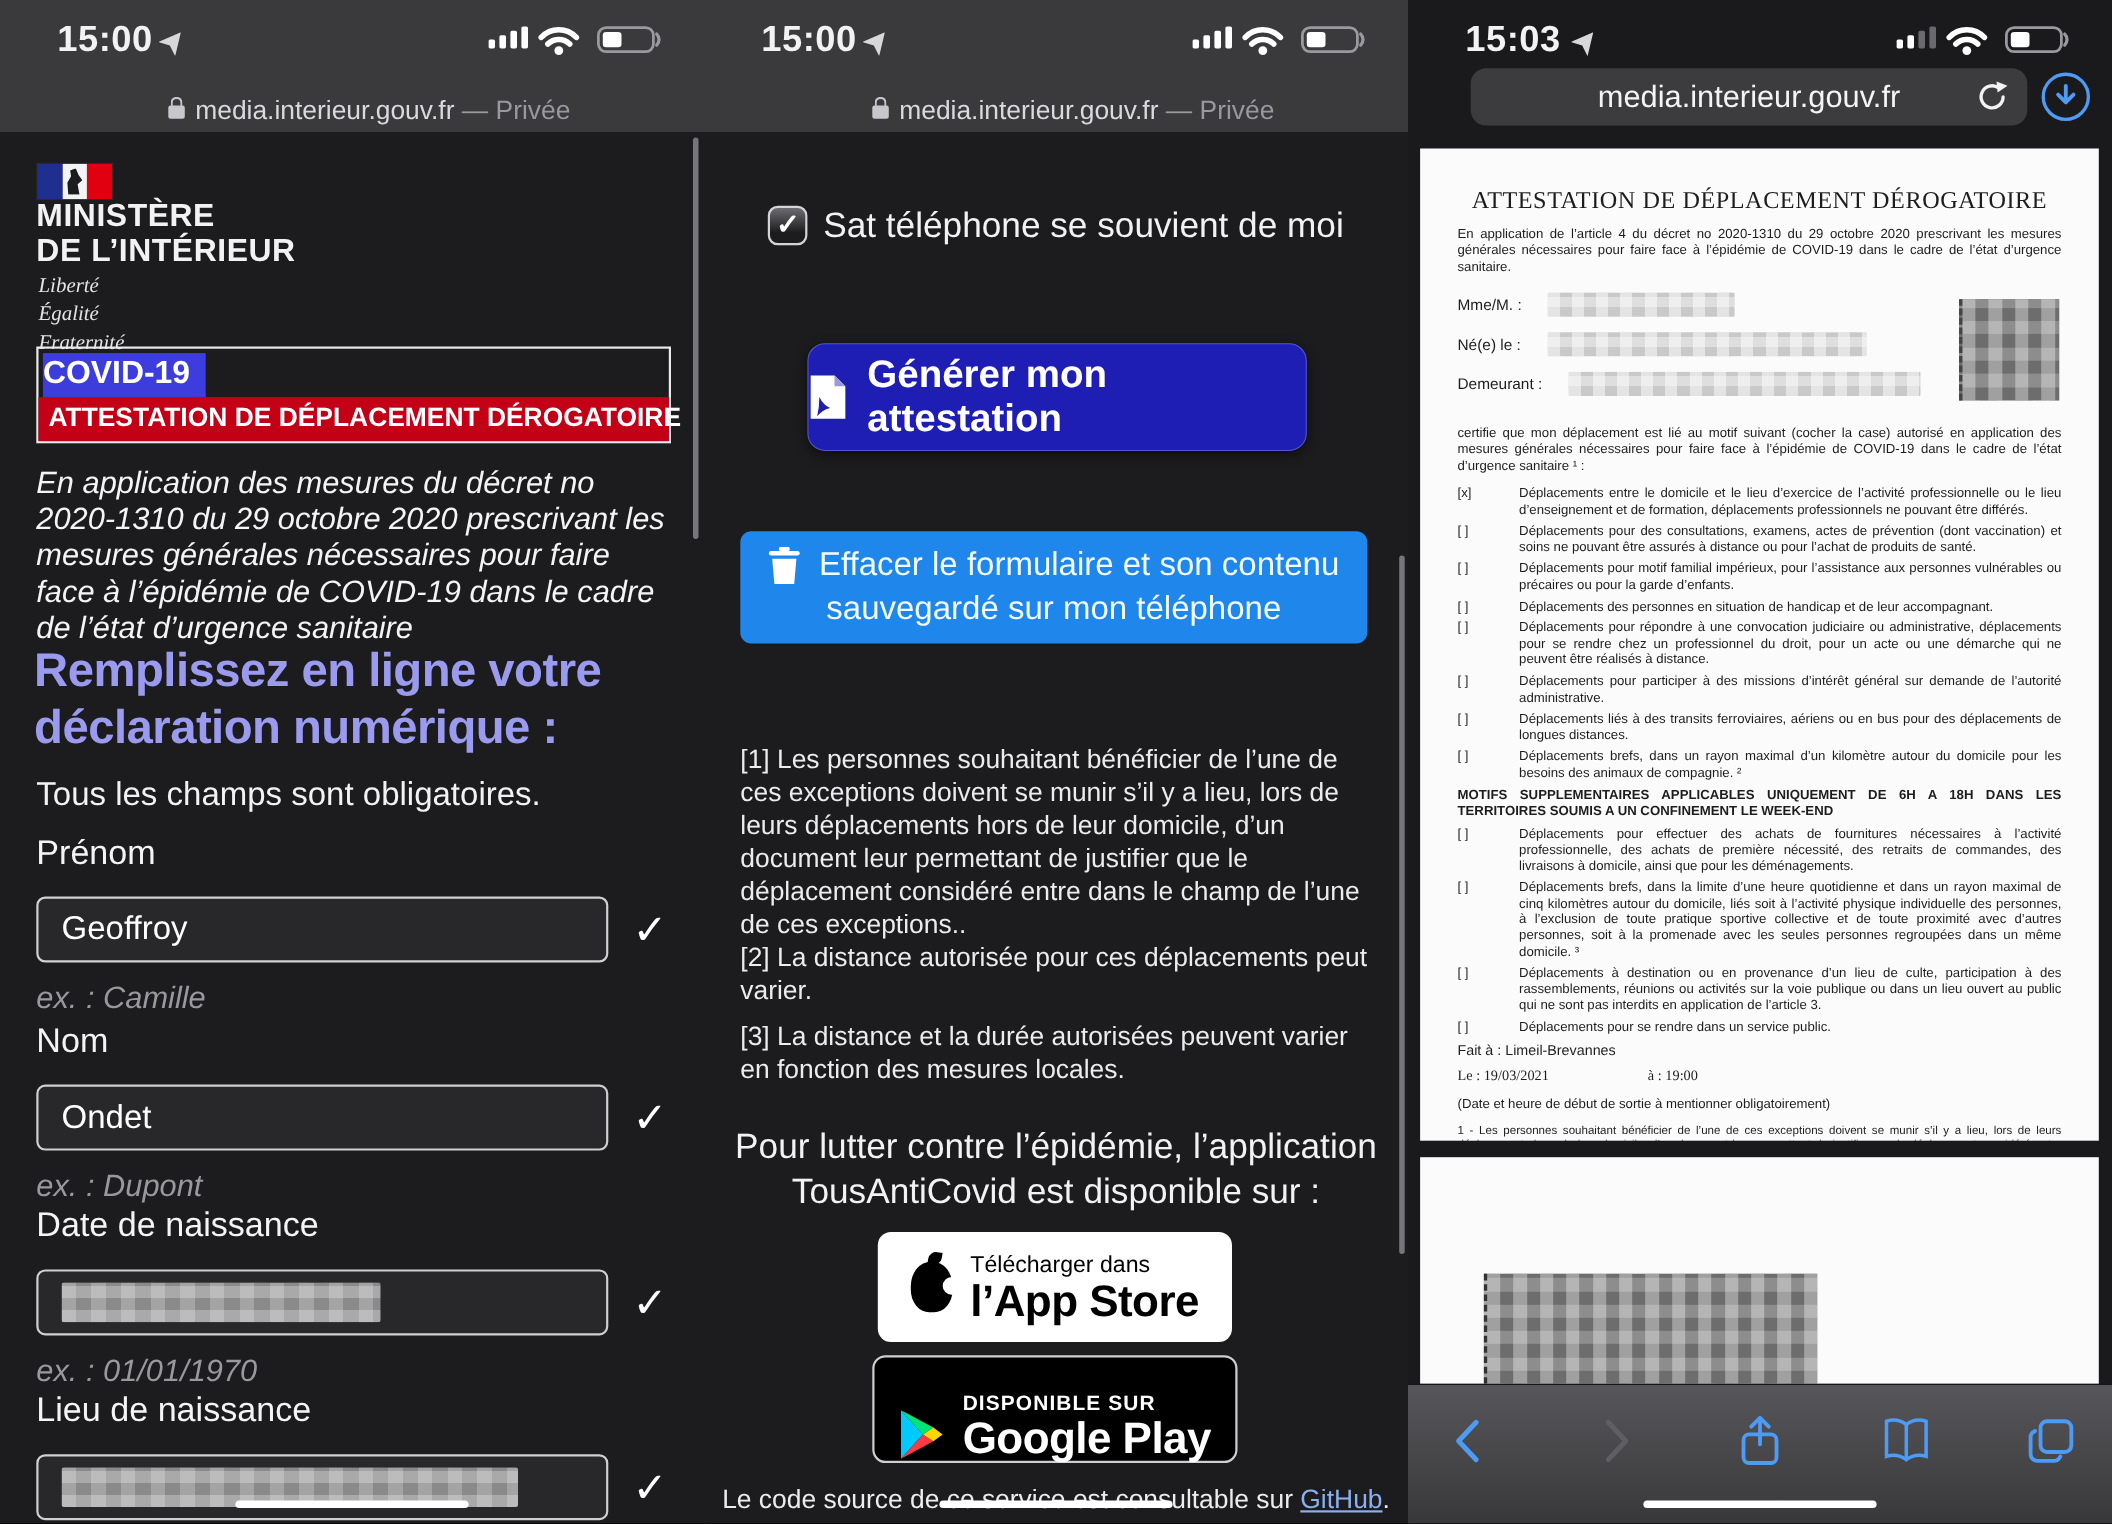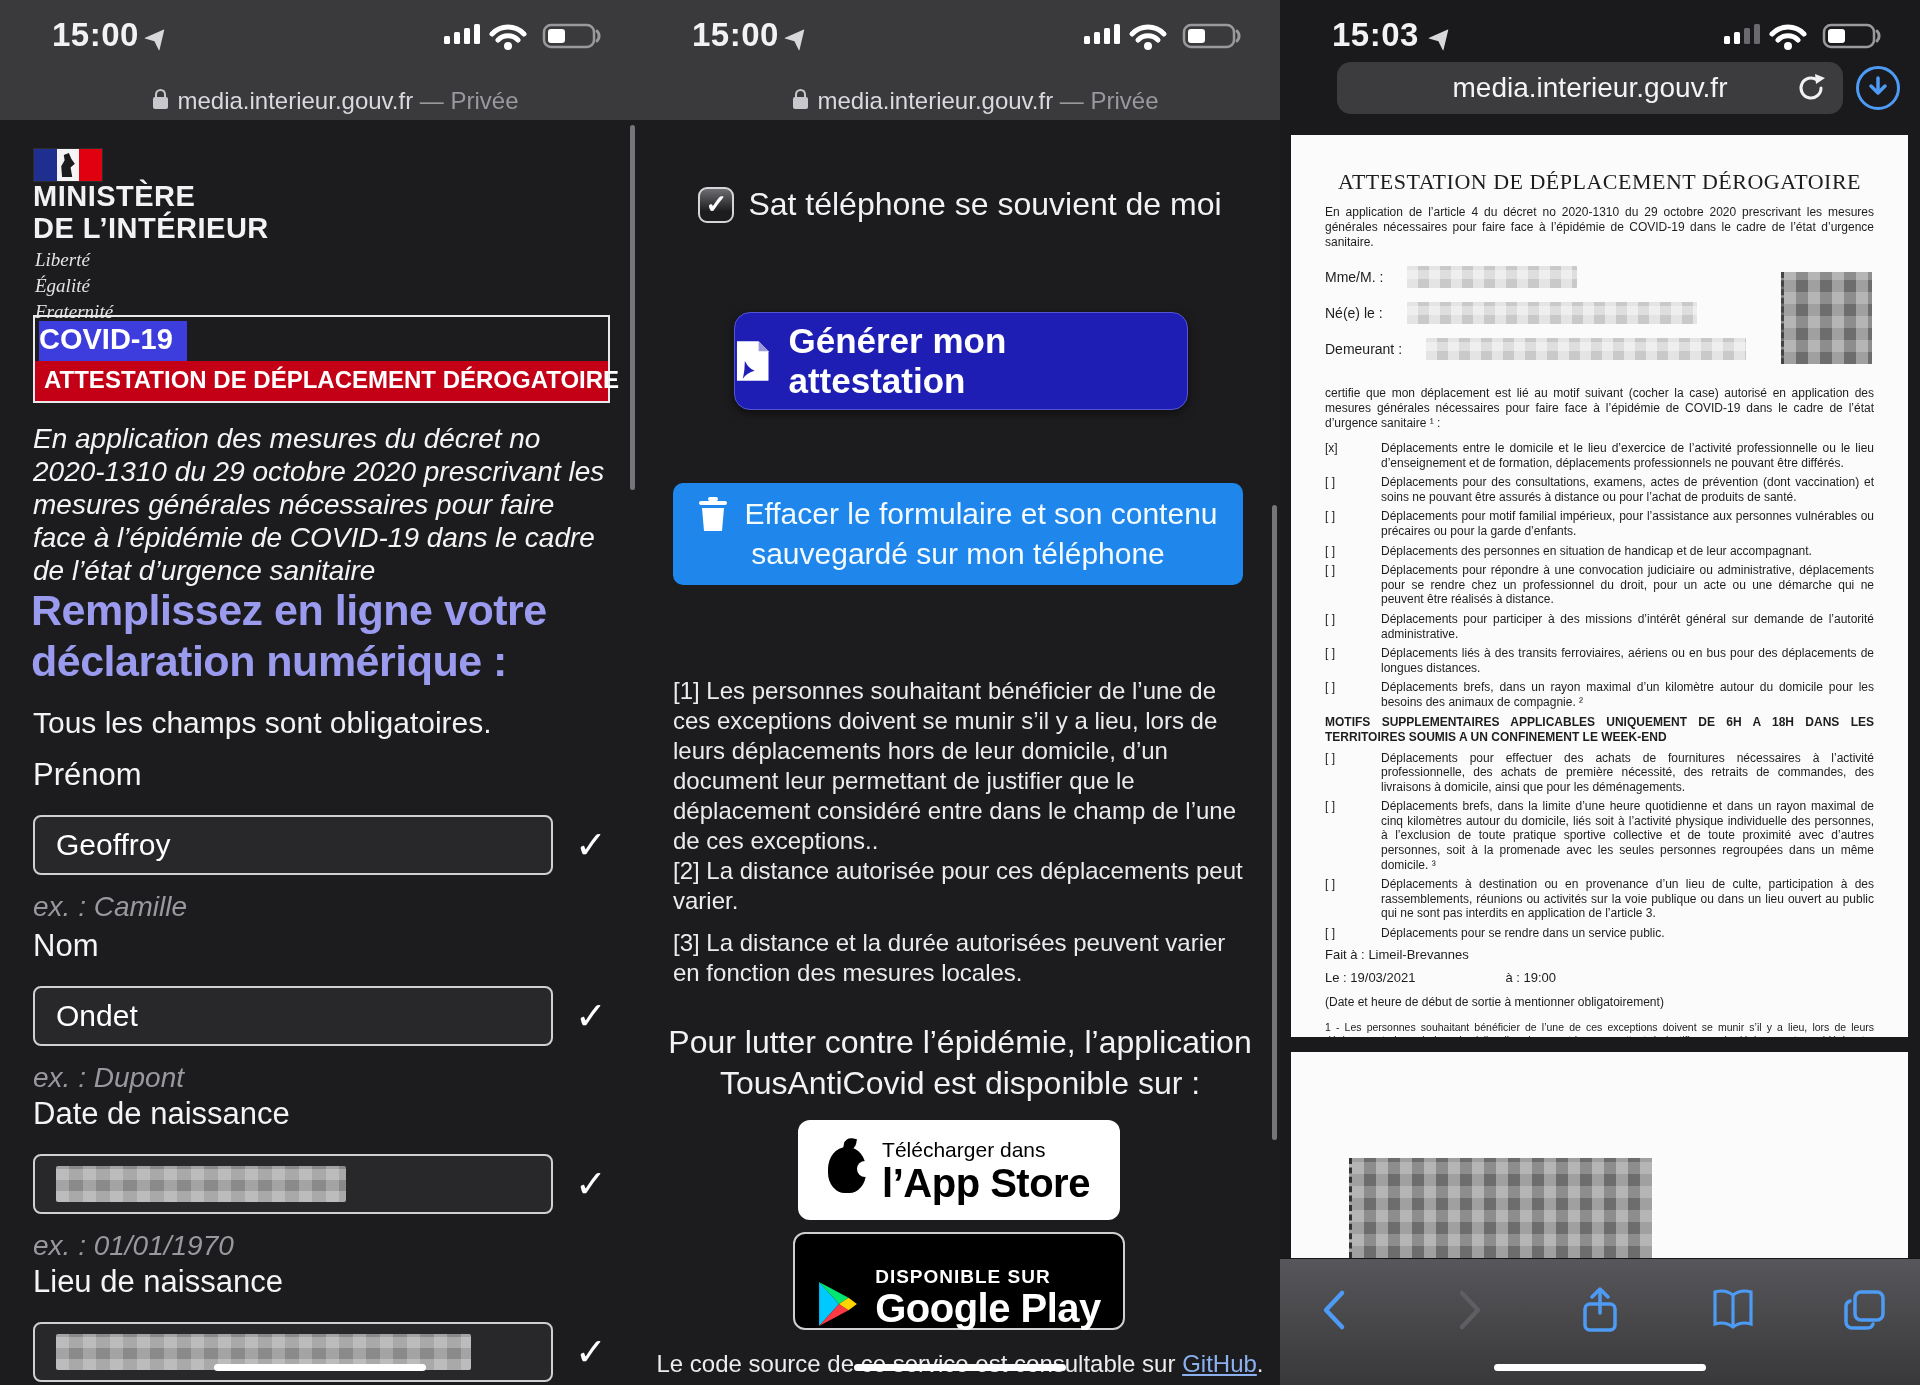--- a/index.html
+++ b/index.html
@@ -114,21 +114,21 @@
       repeating-linear-gradient(0deg,#6d6d6d 0 12px,#8d8d8d 12px 24px),
       repeating-linear-gradient(90deg,#979797 0 16px,#757575 16px 32px);}
   .doc-qr{position:absolute;right:2px;top:8px;width:88px;height:92px;border-left:3px dashed #444;}
   .certify{font-size:12px;line-height:15px;text-align:justify;margin-bottom:10px;}
   .doc-items{list-style:none;margin:0;padding:0;}
   .doc-items li{display:flex;margin-bottom:5px;font-size:12px;line-height:14.6px;}
   .doc-items .box{flex:0 0 56px;white-space:pre;font-size:12px;}
   .doc-items .txt{flex:1;text-align:justify;}
   .motifs{font-size:12px;font-weight:700;line-height:15px;text-align:justify;margin:4px 0 6px 0;}
   .faitrow{font-size:13px;margin-top:6px;}
-  .lerow{display:flex;font-size:13px;margin-top:8px;}
+  .lerow{display:flex;font-size:13px;margin-top:8px;font-family:Liberation Serif, serif;}
   .lerow .at{margin-left:90px;}
   .doc-note{font-size:12px;margin-top:10px;}
   .doc-fns{font-size:10.5px;line-height:13px;margin-top:12px;text-align:justify;}
   .doc-fns p{margin:0 0 1px 0;}
   .page2-qr{position:absolute;left:58px;top:106px;width:300px;height:100px;border-left:3px dashed #333;}
   .btoolbar{position:absolute;left:0;top:1258px;width:640px;height:127px;
             background:linear-gradient(180deg,#57575b,#38383a);border-top:1px solid #141416;}
   .tb-ic{position:absolute;top:28px;width:46px;height:46px;}
 
   svg{display:block;}

